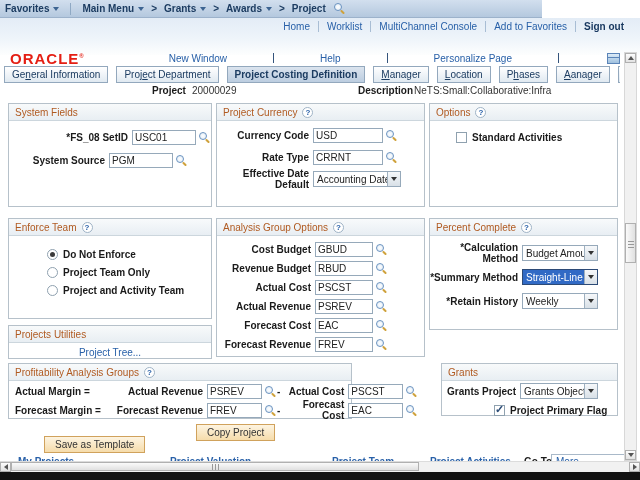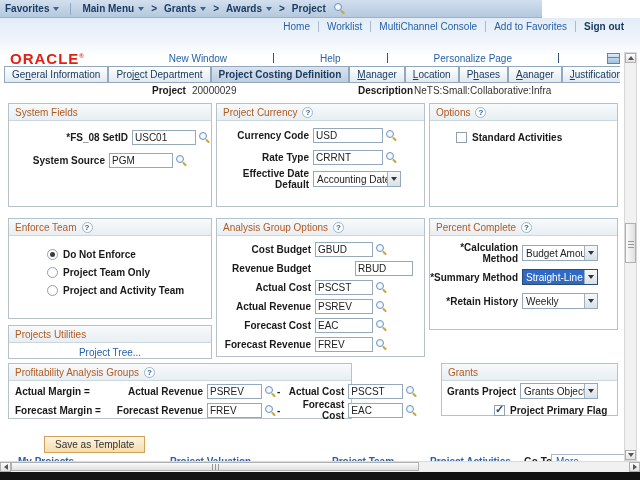--- a/index.html
+++ b/index.html
@@ -27,21 +27,21 @@
 
   
   .page-tools { position:absolute; top:53px; right:20px; display:flex; align-items:flex-start; color:#2860a8;gap:40px; }
   .tool-link { color:#2860a8; margin:0 4px; cursor:pointer; }
   .tool-sep { width:1px; height:10px; background:#34547c; margin:0 2px; }
   .grid-icon { width:13px; height:11px; border:1px solid #5b84b8; margin-left:6px; box-sizing:border-box;
                background:linear-gradient(#dcebf7,#9fc0de); position:relative; }
   .grid-icon::after { content:""; position:absolute; left:0; right:0; top:3px; height:1px; background:#5b84b8; }
 
   
-  .tabstrip { position:absolute; top:66px; left:4px; width:616px; height:17px; display:flex; gap:0; overflow:hidden; }
+  .tabstrip { position:absolute; top:66px; left:4px; width:616px; height:17px; display:flex; gap:8px; overflow:hidden; }
   .tab { flex-shrink:0; border:1px solid #93a8bd; background:linear-gradient(#ffffff,#e0e9f1);
          color:#1c3c61; padding:2px 7px 0; height:17px; box-sizing:border-box; white-space:nowrap; cursor:pointer; }
   .tab.active { background:linear-gradient(#dbe4ee,#bccde0); font-weight:bold; }
   .tab .key { text-decoration:underline; }
 
   
   .hdr-label { position:absolute; font-weight:bold; color:#1a1a1a; }
   .hdr-value { position:absolute; color:#333; }
 
   
@@ -259,21 +259,21 @@
   <div class="gbox" style="left:216px; top:218px; width:209px; height:139px;">
     <div class="gbox-title">
       <span>Analysis Group Options</span>
       <span class="help-icon">?</span>
     </div>
     <div class="frow" style="margin:5px 0 0 0;">
       <span class="flabel" style="width:94px;">Cost Budget</span>
       <input class="tinput w58" value="GBUD" style="">
       <span class="lookup"></span>
     </div>
-    <div class="frow" style="margin:3px 0 0 0;gap:40px;">
+    <div class="frow" style="margin:3px 0 0 0;">
       <span class="flabel" style="width:94px;">Revenue Budget</span>
       <input class="tinput w58" value="RBUD" style="">
       <span class="lookup"></span>
     </div>
     <div class="frow" style="margin:3px 0 0 0;">
       <span class="flabel" style="width:94px;">Actual Cost</span>
       <input class="tinput w58" value="PSCST" style="">
       <span class="lookup"></span>
     </div>
     <div class="frow" style="margin:3px 0 0 0;">
@@ -368,20 +368,21 @@
         <span class="sarrow"></span>
       </span>
     </div>
     <div class="frow" style="margin:3px 0 0 52px;">
       <span class="cb" data-checked="true"></span>
       <span class="check-label">Project Primary Flag</span>
     </div>
   </div>
 
   <div class="btn" style="left:44px; top:436px;">Save as Template</div>
+  <div class="btn" style="left:196px; top:424px;">Copy Project</div>
 
   <span class="footer-link" style="left:18px;">My Projects</span>
   <span class="footer-link" style="left:170px;">Project Valuation</span>
   <span class="footer-link" style="left:332px;">Project Team</span>
   <span class="footer-link" style="left:430px;">Project Activities</span>
   <span class="goto-label">Go To</span>
   <div class="goto-box">More</div>
 
   <div class="vscroll">
     <div class="sb-btn" style="left:0px; top:0px;">

